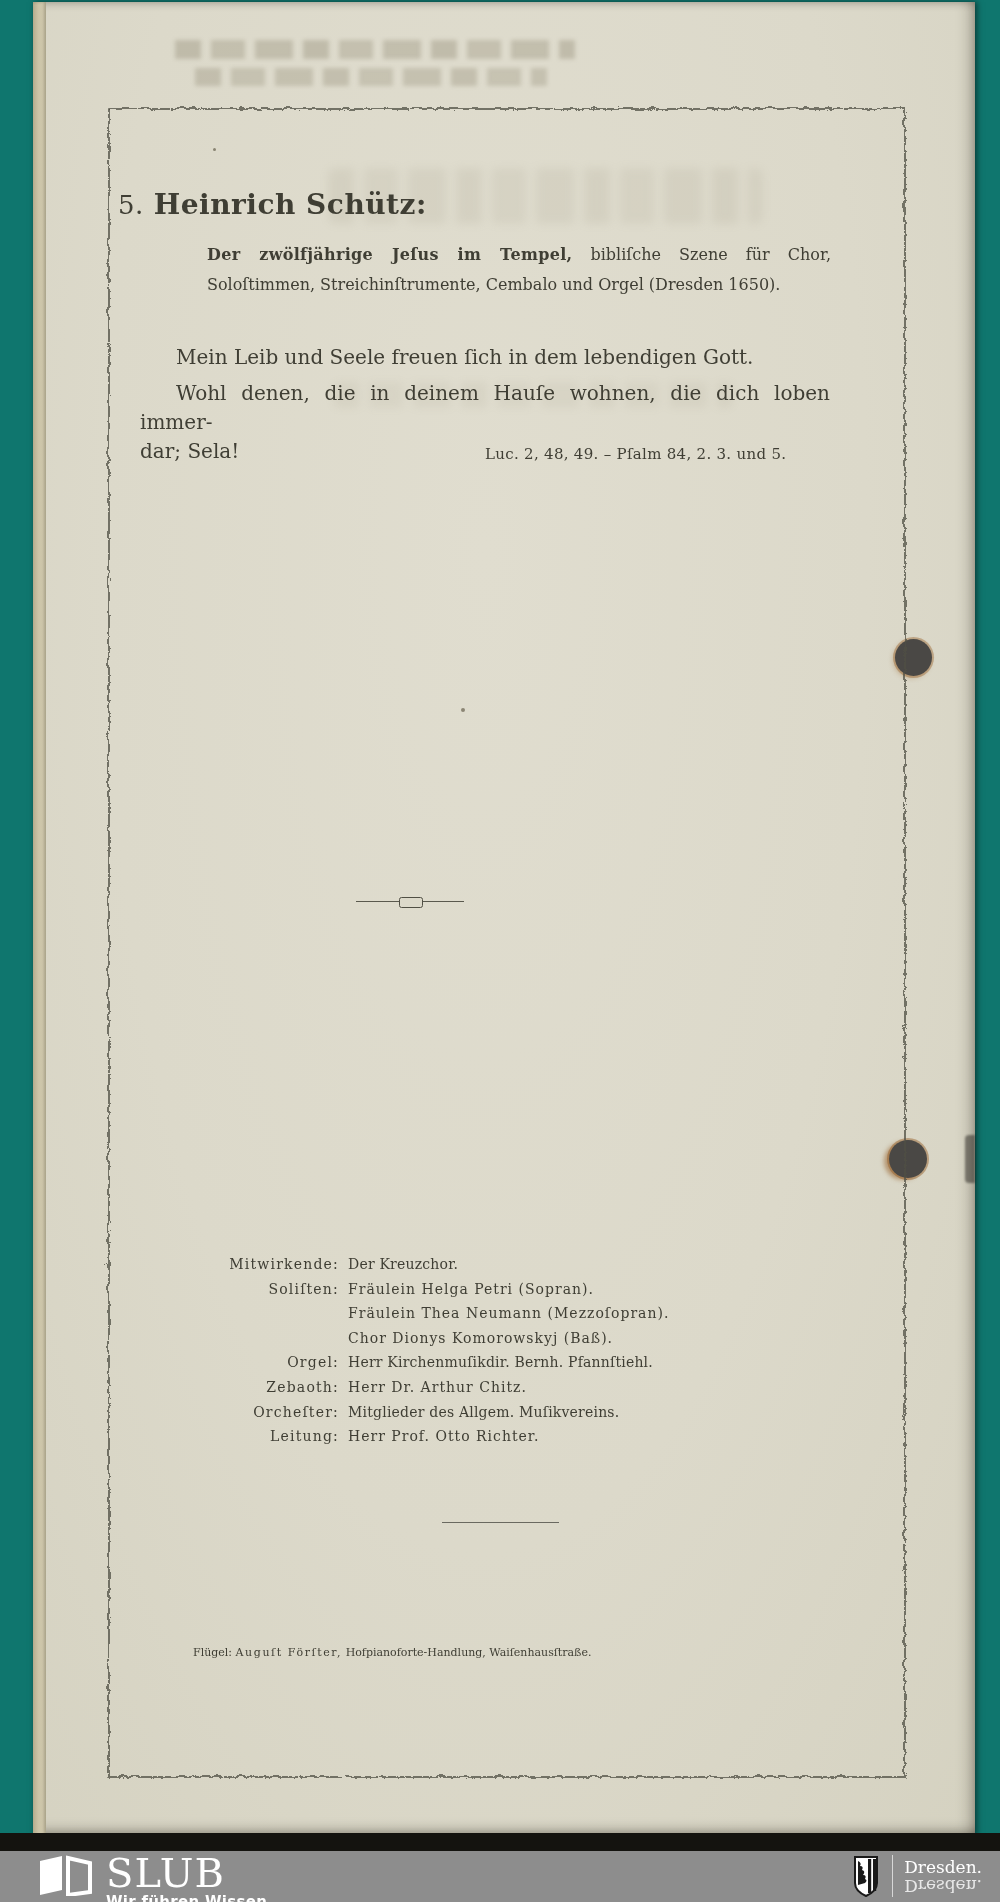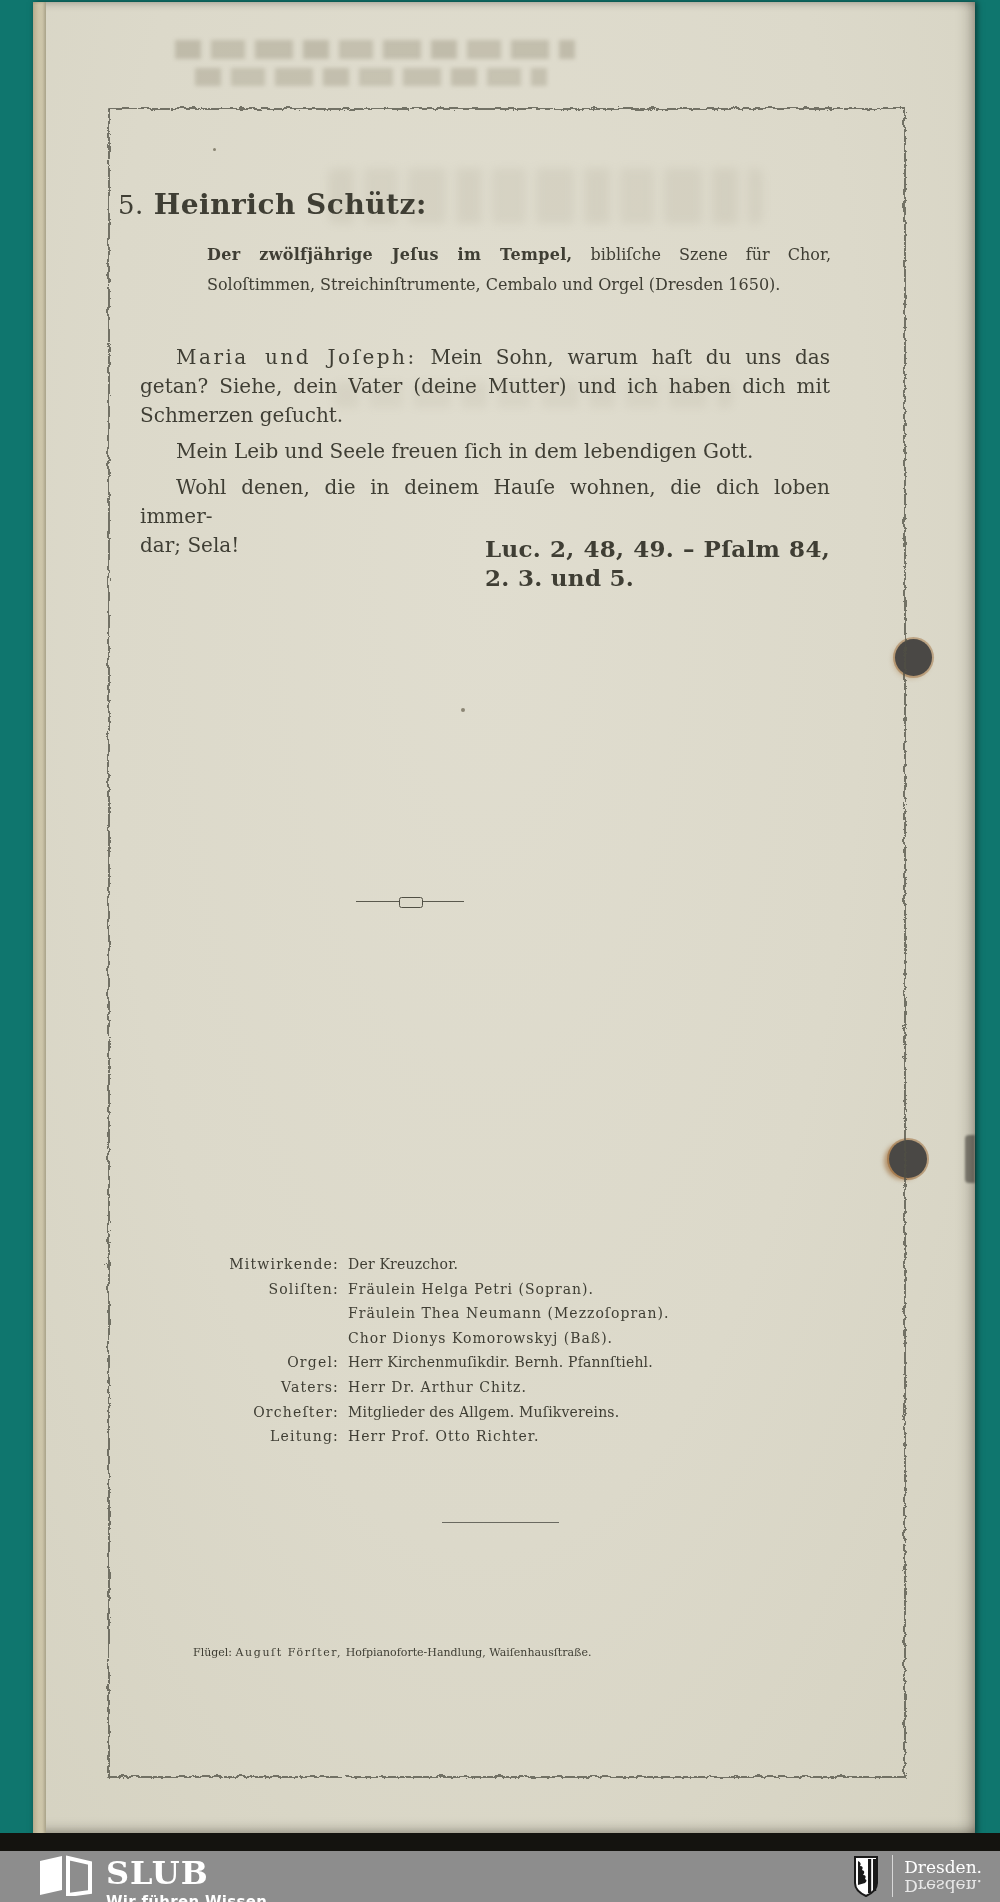--- a/index.html
+++ b/index.html
@@ -43,21 +43,21 @@
   
   .heading{position:absolute;left:85px;top:186px;font-size:28px;font-weight:bold;letter-spacing:.5px;}
   .heading .num{font-weight:normal;margin-right:10px;font-size:26px;}
   .worktitle{position:absolute;left:174px;top:238px;width:624px;font-size:16px;line-height:30px;text-align:justify;}
   .worktitle b{letter-spacing:.3px;}
   .text-block{position:absolute;left:107px;top:341px;width:690px;font-size:20px;line-height:29px;text-align:justify;}
   .text-block p{margin:0 0 7px 0;text-indent:36px;}
   .speaker{letter-spacing:2.5px;}
   .refline{position:relative;height:29px;}
   .refline .sela{position:absolute;left:0;top:0;}
-  .refline .scripture{position:absolute;left:345px;top:3px;font-size:23px;letter-spacing:.3px;font-weight:bold;}
+  .refline .scripture{position:absolute;left:345px;top:3px;font-size:15px;letter-spacing:.3px;}
   
   .divider1{position:absolute;left:323px;top:893px;width:108px;height:12px;}
   .divider1 .line{position:absolute;left:0;right:0;top:6px;height:1px;background:#5a594e;}
   .divider1 .pill{position:absolute;left:43px;top:2px;width:22px;height:9px;border:1.6px solid #504f44;border-radius:2.5px;background:#dcd9ca;}
   .divider2{position:absolute;left:409px;top:1520px;width:117px;height:1px;background:#6a6960;}
   
   .cast{position:absolute;left:148px;top:1250px;display:grid;grid-template-columns:158px auto;column-gap:9px;
         font-size:14px;line-height:24.6px;}
   .cast .lbl{text-align:right;letter-spacing:1.2px;white-space:nowrap;}
   .cast .val{letter-spacing:.2px;white-space:nowrap;}
@@ -75,21 +75,21 @@
   .speck-1{left:428px;top:706px;width:4px;height:4px;}
   .speck-2{left:180px;top:146px;width:3px;height:3px;}
   
   .black-strip{position:absolute;left:0;top:1833px;width:1000px;height:18px;background:#14130f;}
   .footer{
     position:absolute;left:0;top:1851px;width:1000px;height:51px;background:#8d8d8d;
     font-family:"DejaVu Sans","Liberation Sans",sans-serif;color:#fff;
   }
   .slub-brand{position:absolute;left:38px;top:3px;display:flex;align-items:flex-start;}
   .slub-words{margin-left:14px;}
-  .slub-name{font-family:"DejaVu Serif",serif;font-weight:bold;font-size:32px;line-height:38px;letter-spacing:1px;}
+  .slub-name{font-family:"DejaVu Serif",serif;font-weight:normal;font-size:40px;line-height:38px;letter-spacing:1px;}
   .slub-tag{font-size:15px;font-weight:bold;margin-top:1px;letter-spacing:.3px;}
   .dresden-brand{position:absolute;right:18px;top:4px;display:flex;align-items:center;}
   .dres-sep{width:1px;height:42px;background:rgba(255,255,255,.65);margin:0 11px 0 13px;}
   .dres-text{font-family:"DejaVu Serif",serif;font-size:17px;line-height:17px;}
   .dres-text .mirror{transform:scaleY(-1);opacity:.8;margin-top:1px;}
 </style>
 </head>
 <body>
 
 <div class="stage">
@@ -106,24 +106,20 @@
     <div class="heading">
       <span class="num">5.</span><span>Heinrich Schütz:</span>
     </div>
 
     <div class="worktitle">
       <b>Der zwölfjährige Jeſus im Tempel,</b>
       <span>bibliſche Szene für Chor, Soloſtimmen, Streichinſtrumente, Cembalo und Orgel (Dresden 1650).</span>
     </div>
 
     <div class="text-block">
-      <p>
-        <span class="speaker">Maria und Joſeph:</span>
-        <span>Mein Sohn, warum haſt du uns das getan? Siehe, dein Vater (deine Mutter) und ich haben dich mit Schmerzen geſucht.</span>
-      </p>
       <p>
         <span>Mein Leib und Seele freuen ſich in dem lebendigen Gott.</span>
       </p>
       <p style="margin-bottom:0;">
         <span>Wohl denen, die in deinem Hauſe wohnen, die dich loben immer-</span>
       </p>
       <div class="refline">
         <span class="sela">dar; Sela!</span>
         <span class="scripture">Luc. 2, 48, 49. – Pſalm 84, 2. 3. und 5.</span>
       </div>
@@ -138,21 +134,21 @@
       <div class="lbl">Mitwirkende:</div>
       <div class="val">Der Kreuzchor.</div>
       <div class="lbl">Soliſten:</div>
       <div class="val spaced">Fräulein Helga Petri (Sopran).</div>
       <div class="lbl"></div>
       <div class="val spaced">Fräulein Thea Neumann (Mezzoſopran).</div>
       <div class="lbl"></div>
       <div class="val spaced">Chor Dionys Komorowskyj (Baß).</div>
       <div class="lbl">Orgel:</div>
       <div class="val">Herr Kirchenmuſikdir. Bernh. Pfannſtiehl.</div>
-      <div class="lbl">Vaters:</div>
+      <div class="lbl">Zebaoth:</div>
       <div class="val spaced">Herr Dr. Arthur Chitz.</div>
       <div class="lbl">Orcheſter:</div>
       <div class="val">Mitglieder des Allgem. Muſikvereins.</div>
       <div class="lbl">Leitung:</div>
       <div class="val spaced">Herr Prof. Otto Richter.</div>
     </div>
 
     <div class="divider2"></div>
 
     <div class="piano">

